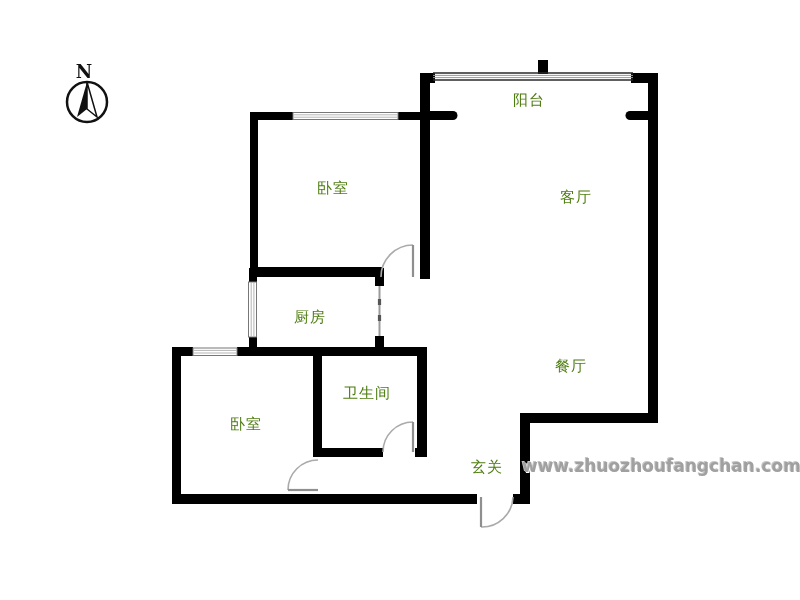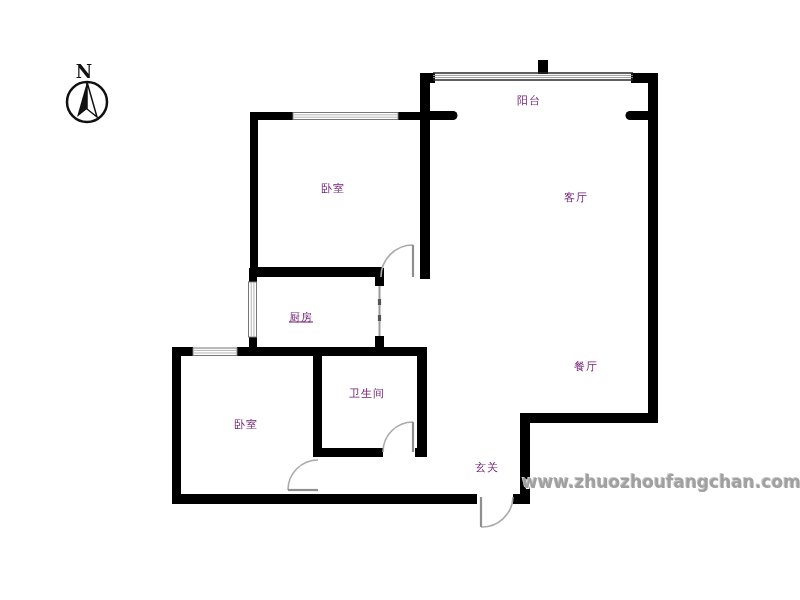--- a/index.html
+++ b/index.html
@@ -7,39 +7,39 @@
     position:relative;
     width:800px;height:600px;
     background:#ffffff;
     overflow:hidden;
     font-family:"DejaVu Sans",sans-serif;
   }
   .plan-svg{position:absolute;left:0;top:0;}
   .room-label{
     position:absolute;
     transform:translate(-50%,-50%);
-    font-size:11px;
-    color:#701a75;
+    font-size:15px;
+    color:#4d7c0f;
     letter-spacing:1px;
     white-space:nowrap;
     font-family:"DejaVu Sans",sans-serif;
   }
   .watermark{
     position:absolute;
     right:38px;
     top:456px;
     width:240px;
     text-align:center;
     font-weight:bold;
     color:#a0a0a0;
     text-shadow:-1px -1px 0 #c6c6c6, 1px 1px 0 #ffffff;
     line-height:1.05;
   }
   .wm-name{font-size:26px;letter-spacing:7px;white-space:nowrap;}
-  .wm-url{font-size:17px;letter-spacing:0;margin-top:18px;white-space:nowrap;}
+  .wm-url{font-size:17px;letter-spacing:0;margin-top:2px;white-space:nowrap;}
 </style>
 </head>
 <body>
 
 <div class="canvas">
 
   <svg class="plan-svg" width="800" height="600" viewBox="0 0 800 600">
 
     <g>
       <text x="84" y="78" text-anchor="middle" font-family="DejaVu Serif, serif" font-weight="bold" font-size="18" fill="#111">N</text>
@@ -149,23 +149,23 @@
       <g>
         <path d="M 481 527 A 31 31 0 0 0 513 497" stroke="#aaaaaa" stroke-width="1.6"></path>
         <line x1="481" y1="497" x2="481" y2="527" stroke="#8f8f8f" stroke-width="2.2"></line>
       </g>
     </g>
   </svg>
 
   <div class="room-label" style="left:529px;top:100px;">阳台</div>
   <div class="room-label" style="left:333px;top:188px;">卧室</div>
   <div class="room-label" style="left:560px;top:197px;margin-left:16px;">客厅</div>
-  <div class="room-label" style="left:301px;top:317px;text-decoration:underline;">厨房</div>
+  <div class="room-label" style="left:310px;top:317px;">厨房</div>
   <div class="room-label" style="left:367px;top:393px;text-align:center;">卫生间</div>
   <div class="room-label" style="left:246px;top:424px;">卧室</div>
-  <div class="room-label" style="left:586px;top:366px;">餐厅</div>
+  <div class="room-label" style="left:571px;top:366px;">餐厅</div>
   <div class="room-label" style="left:487px;top:467px;">玄关</div>
 
   <div class="watermark">
     <div class="wm-url">www.zhuozhoufangchan.com</div>
   </div>
 
 </div>
 
 </body></html>

